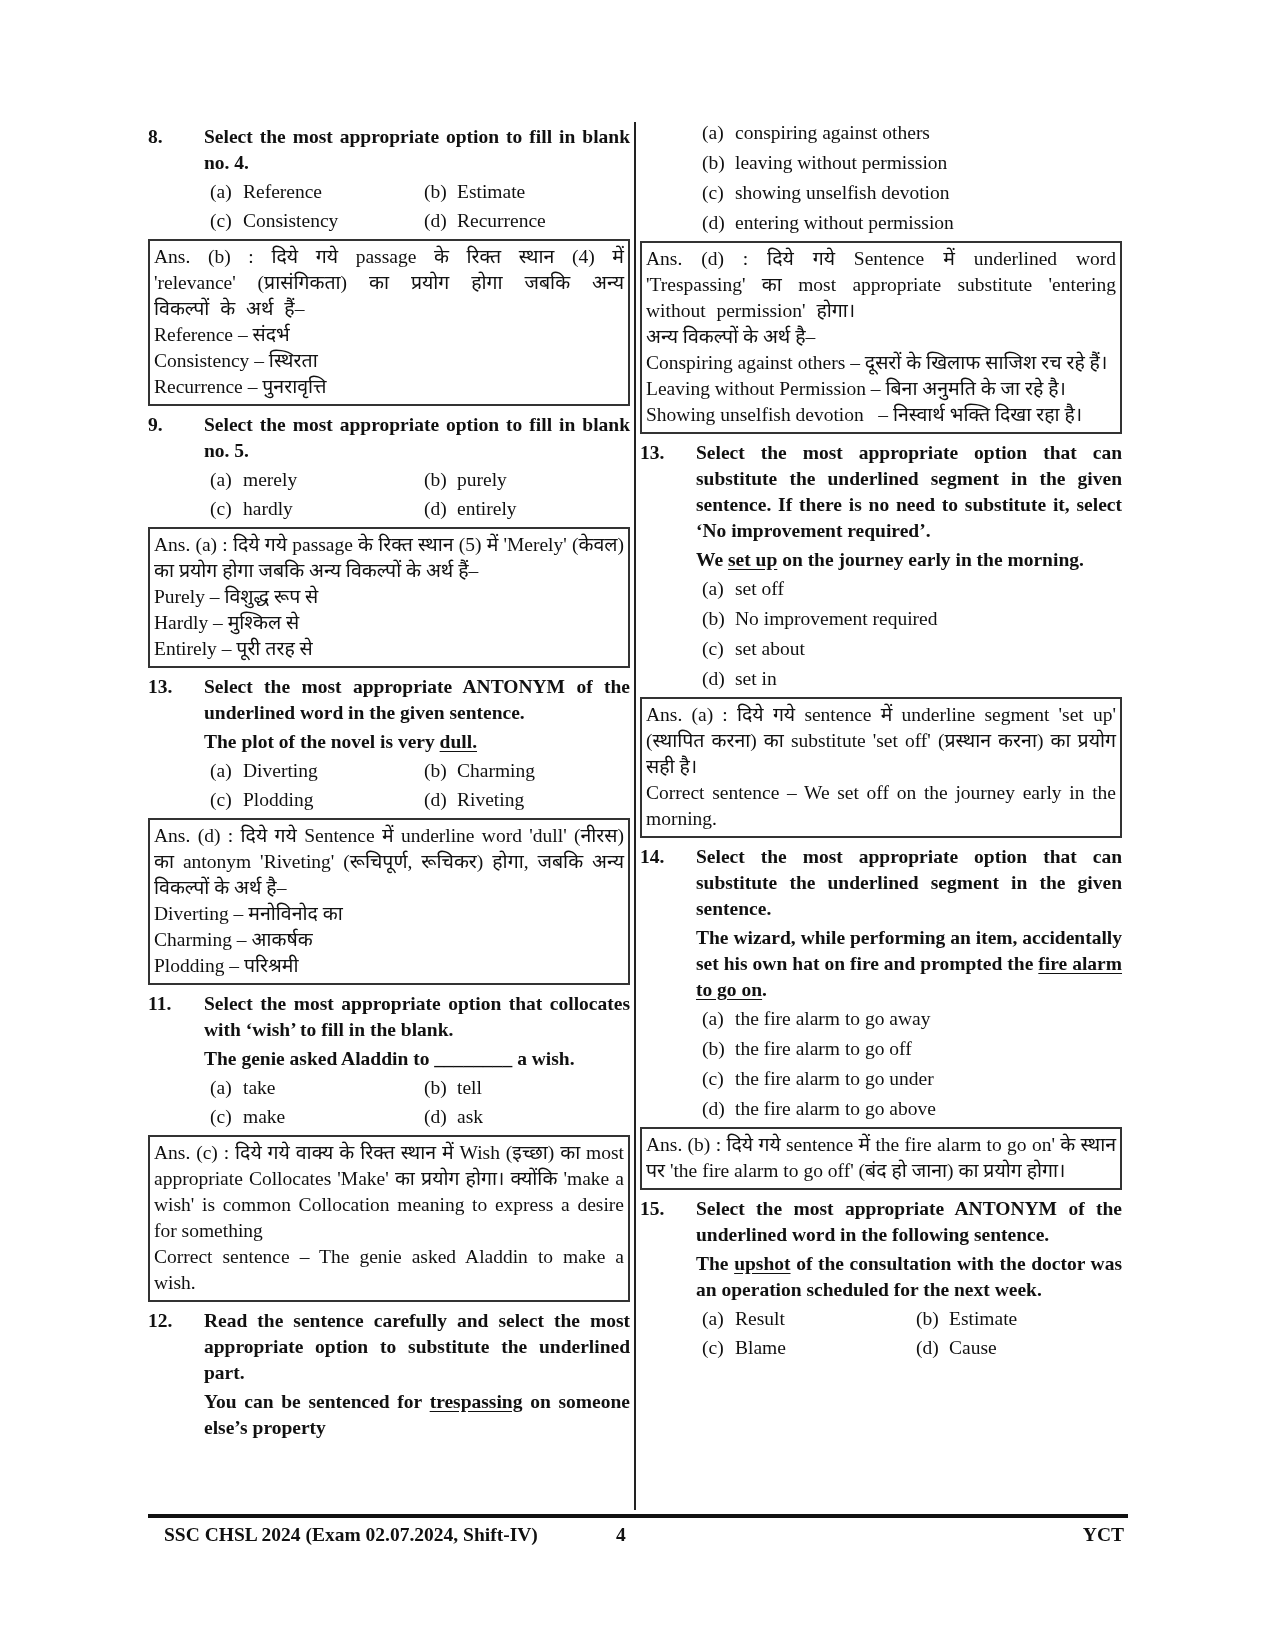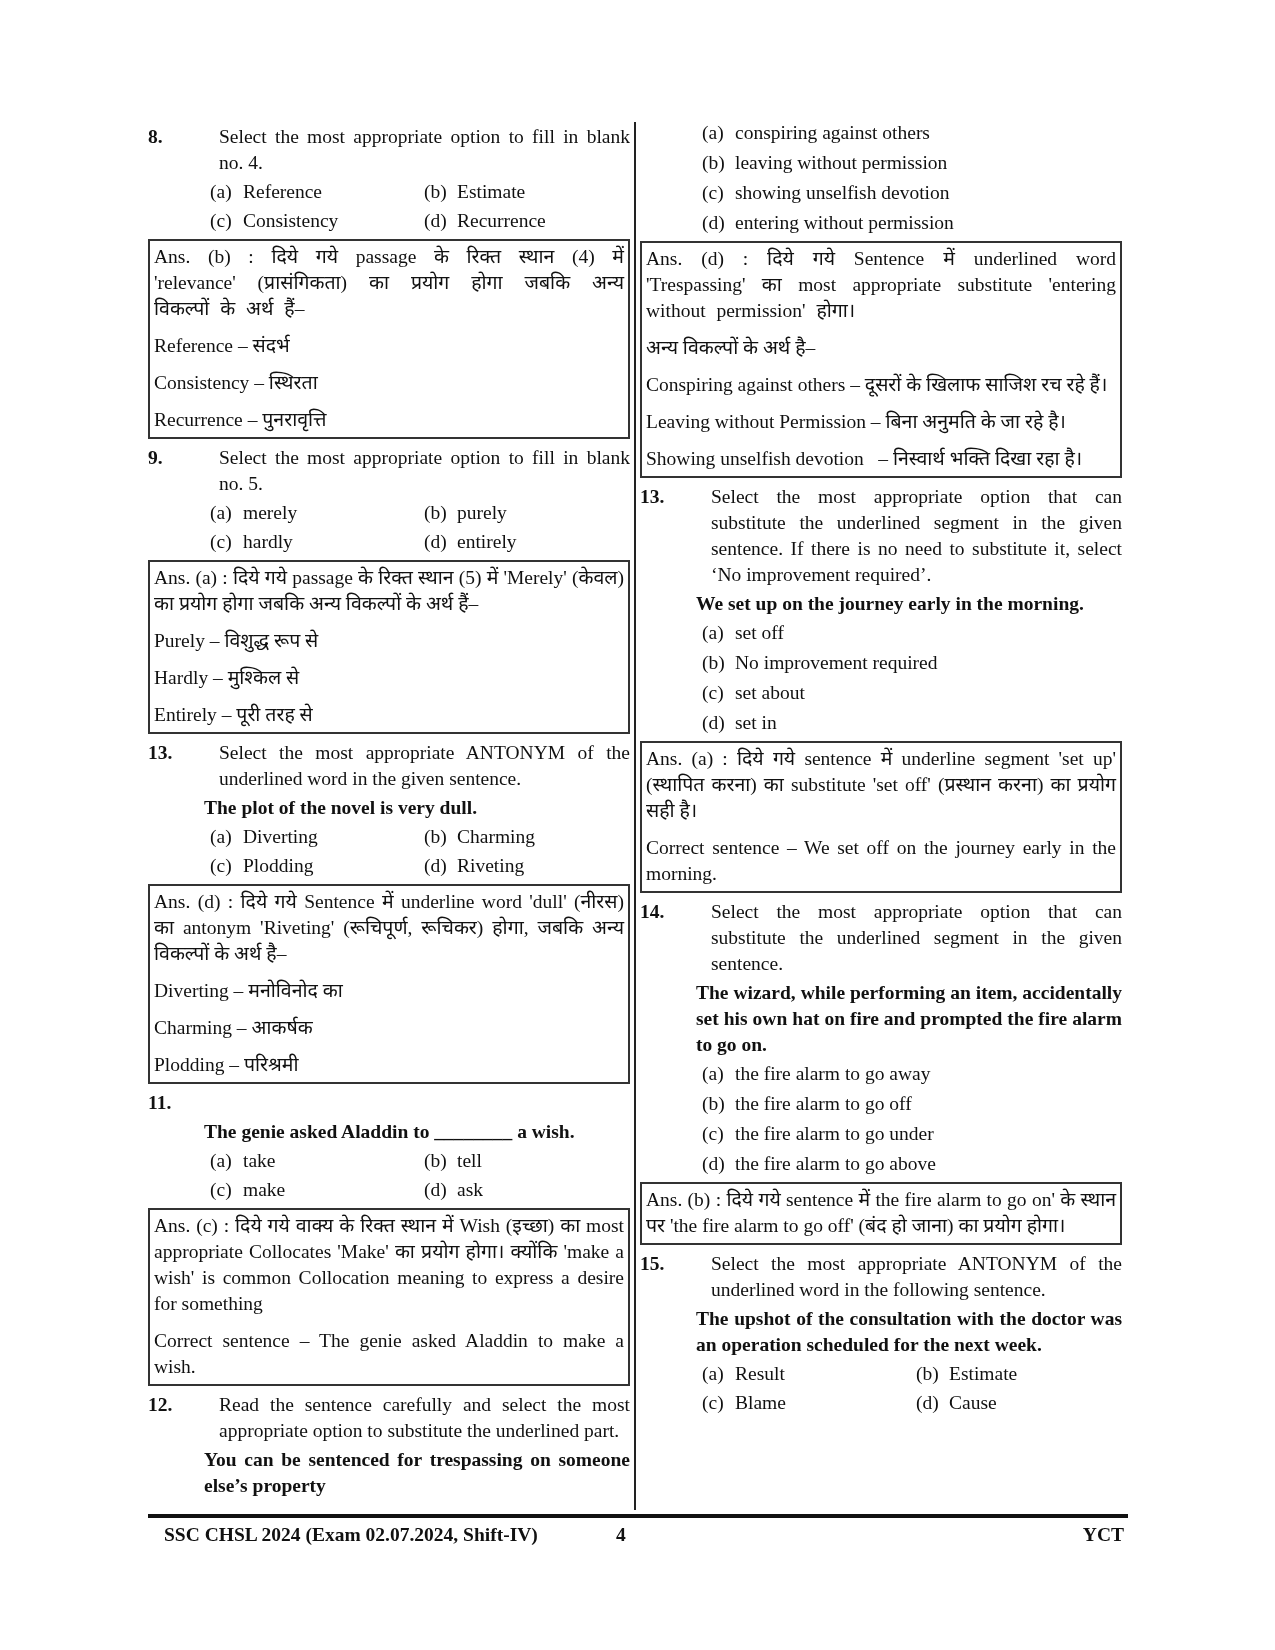--- a/index.html
+++ b/index.html
@@ -8,32 +8,32 @@
     font-family: "Liberation Serif", "DejaVu Serif", serif; color: #111;
   }
   .page { position: absolute; left: 148px; top: 122px; width: 980px; height: 1440px; }
   .col { position: absolute; top: 0; width: 482px; font-size: 19.5px; line-height: 26px; }
   .col-left { left: 0; }
   .col-right { left: 492px; }
   .col-divider { position: absolute; left: 486px; top: 0; width: 2px; height: 1388px; background: #222; }
 
   .q { display: flex; margin-top: 2px; }
   .q-num { width: 56px; flex: none; font-weight: bold; }
-  .q-text { flex: 1; font-weight: normal; text-align: justify; margin-left: 15px; }
+  .q-text { flex: 1; font-weight: bold; text-align: justify; }
   .q-sentence { margin-left: 56px; font-weight: bold; text-align: justify; margin-top: 3px; }
-  .u { text-underline-offset: 3px; }
+  .u { text-decoration: underline; text-underline-offset: 3px; }
 
   .opts2 { margin-left: 56px; display: grid; grid-template-columns: 214px 1fr; row-gap: 3px; margin-top: 3px; }
   .opts1 { margin-left: 56px; display: flex; flex-direction: column; row-gap: 4px; margin-top: 3px; }
   .opt { display: flex; }
   .opt-letter { width: 33px; flex: none; padding-left: 6px; }
 
   .ans { border: 2px solid #333; padding: 3px 4px 4px 4px; margin: 5px 0 6px 0; text-align: justify; }
   .ans p { margin: 0; }
-  .ans .line { margin-top: 11px; }
+  .ans .line { margin-top: 0; }
   .b { font-weight: normal; }
   .wide { word-spacing: 6px; }
 
   .footer-rule { position: absolute; left: 0; top: 1392px; width: 980px; height: 4px; background: #111; }
   .footer { position: absolute; left: 0; top: 1402px; width: 980px; font-weight: bold; font-size: 19.5px; }
   .footer-left { position: absolute; left: 16px; }
   .footer-mid { position: absolute; left: 468px; }
   .footer-right { position: absolute; right: 4px; }
 </style>
 </head>
@@ -133,20 +133,21 @@
         <p><span class="b">Ans. (d) :</span> <span>दिये गये Sentence में underline word 'dull' (नीरस) का antonym 'Riveting' (रूचिपूर्ण, रूचिकर) होगा, जबकि अन्य विकल्पों के अर्थ है–</span></p>
         <p class="line">Diverting – मनोविनोद का</p>
         <p class="line">Charming – आकर्षक</p>
         <p class="line">Plodding – परिश्रमी</p>
       </div>
     </div>
 
     <div>
       <div class="q">
         <span class="q-num">11.</span>
+        <span class="q-text">Select the most appropriate option that collocates with ‘wish’ to fill in the blank.</span>
       </div>
       <div class="q-sentence">The genie asked Aladdin to ________ a wish.</div>
       <div class="opts2">
         <div class="opt">
             <span class="opt-letter">(a)</span>
             <span>take</span>
           </div>
         <div class="opt">
             <span class="opt-letter">(b)</span>
             <span>tell</span>

